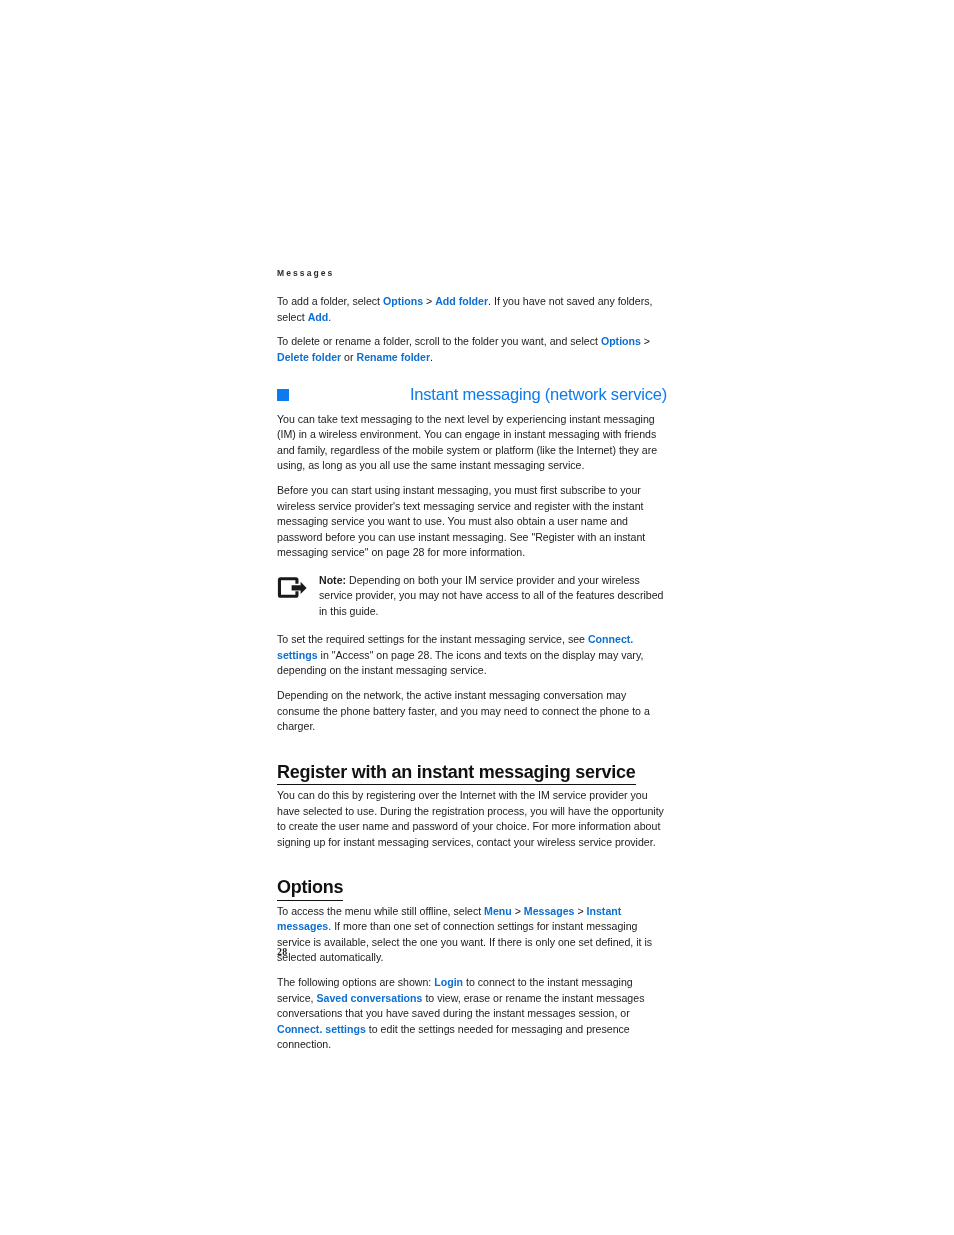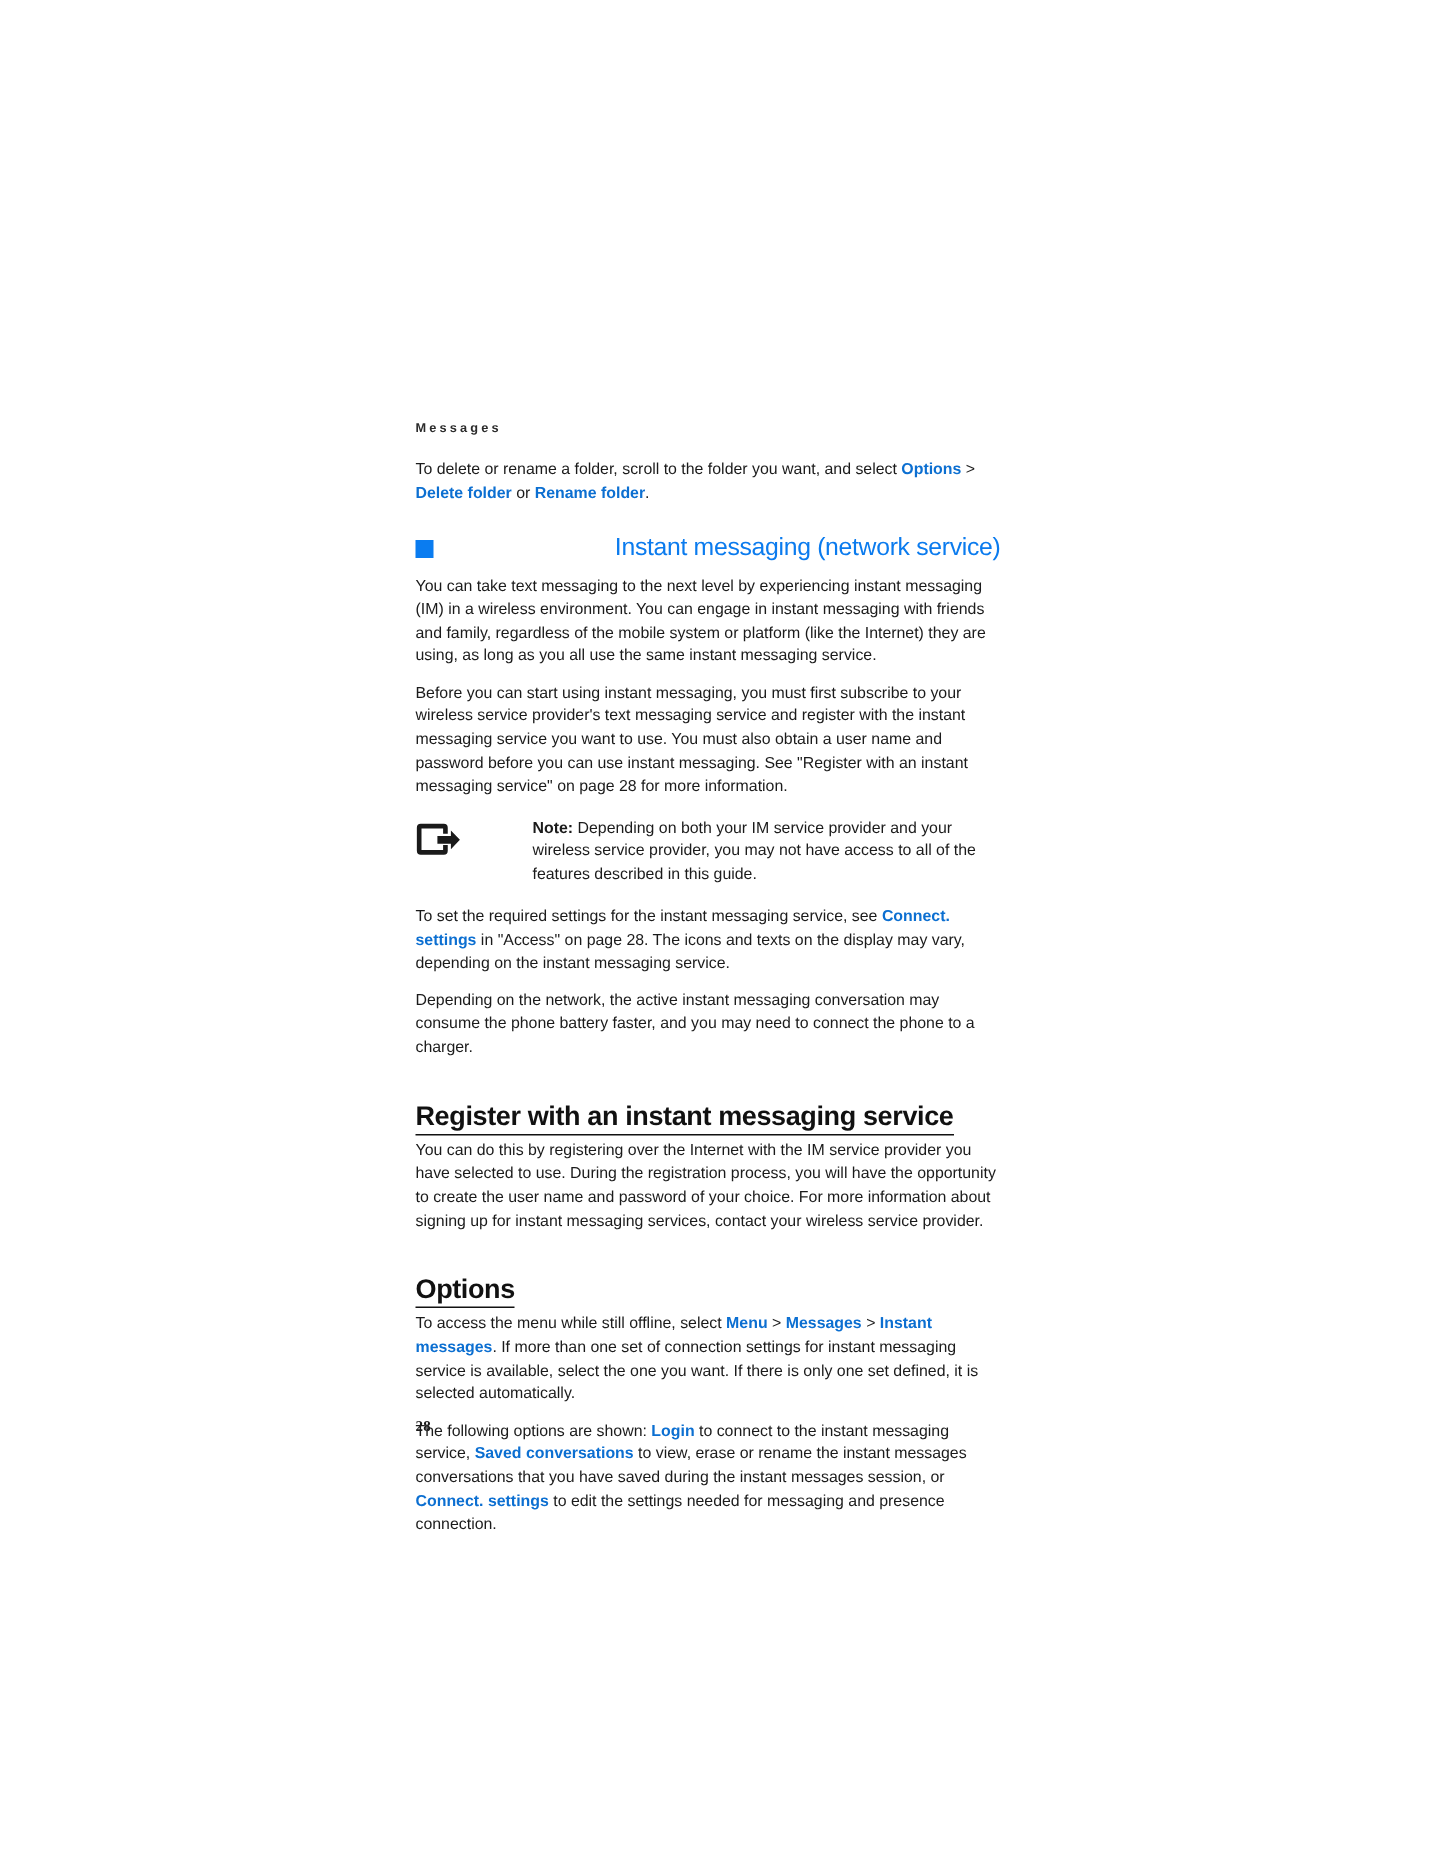--- a/index.html
+++ b/index.html
@@ -12,21 +12,20 @@
     height: 1235px;
     position: relative;
     font-family: "Liberation Sans", sans-serif;
     -webkit-font-smoothing: antialiased;
   }
   .page {
     position: absolute;
     left: 277px;
     top: 268px;
     width: 390px;
-    margin-top: 12px;
   }
 
   
   .running-head {
     font-family: "Liberation Sans", sans-serif;
     font-size: 8.5px;
     font-weight: 700;
     letter-spacing: 2.1px;
     color: #2b2b2b;
     margin: 0 0 16px 0;
@@ -90,21 +89,20 @@
     border-bottom: 1.4px solid #111111;
     padding-bottom: 1.5px;
   }
   .sub-heading-wrap { margin: 0; }
 
   
   .note-block {
     display: flex;
     align-items: flex-start;
     margin: 12px 0 13px 0;
-    gap: 36px;
   }
   .note-icon {
     flex: 0 0 auto;
     width: 30px;
     height: 26px;
     margin-right: 12px;
     margin-top: 2px;
   }
   .note-text {
     font-family: "Liberation Sans", sans-serif;
@@ -128,20 +126,21 @@
     letter-spacing: 0.2px;
   }
 </style>
 </head>
 <body>
 
 <div class="page">
 
   <div class="running-head">Messages</div>
 
+  <p class="body"><span>To add a folder, select </span><span class="lnk">Options</span><span class="gt"> &gt; </span><span class="lnk">Add folder</span><span>. If you have not saved any folders, select </span><span class="lnk">Add</span><span>.</span></p>
 
   <p class="body"><span>To delete or rename a folder, scroll to the folder you want, and select </span><span class="lnk">Options</span><span class="gt"> &gt; </span><span class="lnk">Delete folder</span><span> or </span><span class="lnk">Rename folder</span><span>.</span></p>
 
   <div class="chapter-heading">
     <span class="blue-square"></span>
     <span class="chapter-heading-text">Instant messaging (network service)</span>
   </div>
 
   <p class="body">You can take text messaging to the next level by experiencing instant messaging (IM) in a wireless environment. You can engage in instant messaging with friends and family, regardless of the mobile system or platform (like the Internet) they are using, as long as you all use the same instant messaging service.</p>
 

